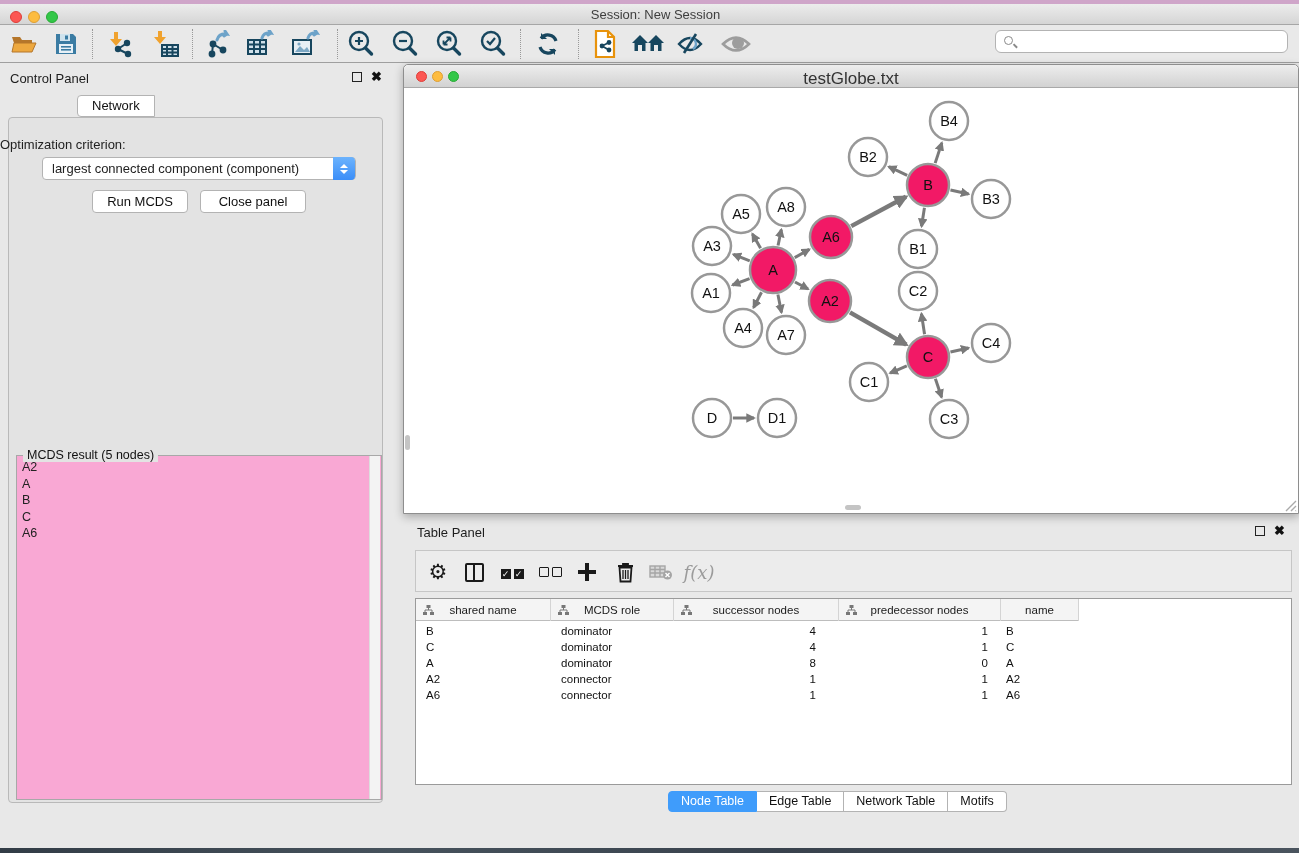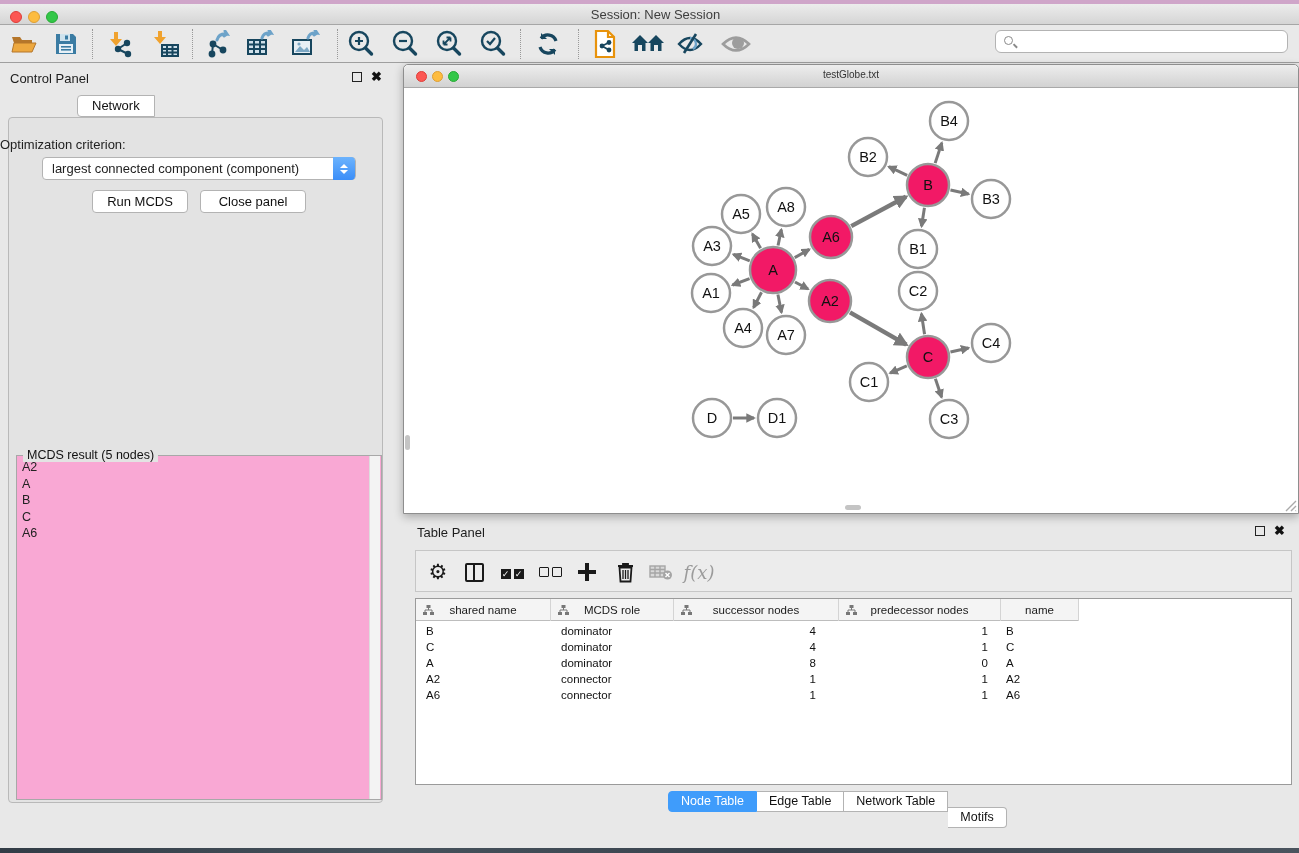--- a/index.html
+++ b/index.html
@@ -80,21 +80,21 @@
     background:#f3f3f3; border-left:1px solid #ddd; }
 
   
   #net-win { left:403px; top:64px; width:896px; height:450px; background:#fff;
     border:1px solid #8e8e8e; border-radius:5px 5px 0 0;
     box-shadow:0 3px 10px rgba(0,0,0,.28); }
   #net-titlebar { position:absolute; left:0; top:0; right:0; height:23px;
     background:linear-gradient(#ededed,#d2d2d2); border-bottom:1px solid #a9a9a9;
     border-radius:5px 5px 0 0; }
   #net-titlebar .title { position:absolute; left:0; right:0; top:4px; text-align:center;
-    font-size:10px; color:#333; }
+    font-size:17px; color:#333; }
   .tl-sm { position:absolute; top:6px; width:11px; height:11px; border-radius:50%; }
   #net-canvas { position:absolute; left:0; top:23px; right:0; bottom:0; background:#fff;
     overflow:hidden; }
   #net-vscroll { position:absolute; left:1px; top:347px; width:5px; height:15px;
     background:#c4c4c4; border-radius:3px; }
   #net-hscroll { position:absolute; left:441px; bottom:3px; width:16px; height:5px;
     background:#c4c4c4; border-radius:3px; }
   #net-grip { position:absolute; right:1px; bottom:1px; }
 
   
@@ -120,21 +120,21 @@
   .th .tree-ic { position:absolute; left:7px; top:6px; }
   .tbody { position:absolute; left:0; top:24px; right:0; }
   .tr { display:flex; height:16px; }
   .td { font-size:11.5px; line-height:16px; color:#111; white-space:nowrap; overflow:hidden; }
 
   
   #tp-tabs { left:668px; top:791px; display:flex; }
   .tp-tab { height:21px; padding:0 12px; font-size:12.5px; line-height:19px; background:#fff;
     border:1px solid #b3b3b3; border-left:none; color:#111; }
   .tp-tab:first-child { border-left:1px solid #b3b3b3; border-radius:4px 0 0 4px; }
-  .tp-tab:last-child { border-radius:0 4px 4px 0;margin-top:16px; }
+  .tp-tab:last-child { border-radius:0 4px 4px 0; }
   .tp-tab.active { background:#3f9cfb; border-color:#3f9cfb; color:#fff; }
 
   
   #statusbar { left:0; top:818px; width:1299px; height:30px; background:#ececec;
     border-top:1px solid #c0c0c0; }
   #list-btn { position:absolute; left:10px; top:5px; width:27px; height:20px; background:#fff;
     border:1px solid #b5b5b5; border-radius:3px; display:flex; align-items:center; justify-content:center; }
   #memory-btn { position:absolute; right:8px; top:5px; width:85px; height:21px; background:#fff;
     border:1px solid #b5b5b5; border-radius:3px; display:flex; align-items:center;
     justify-content:center; gap:6px; font-size:11.5px; color:#111; }

